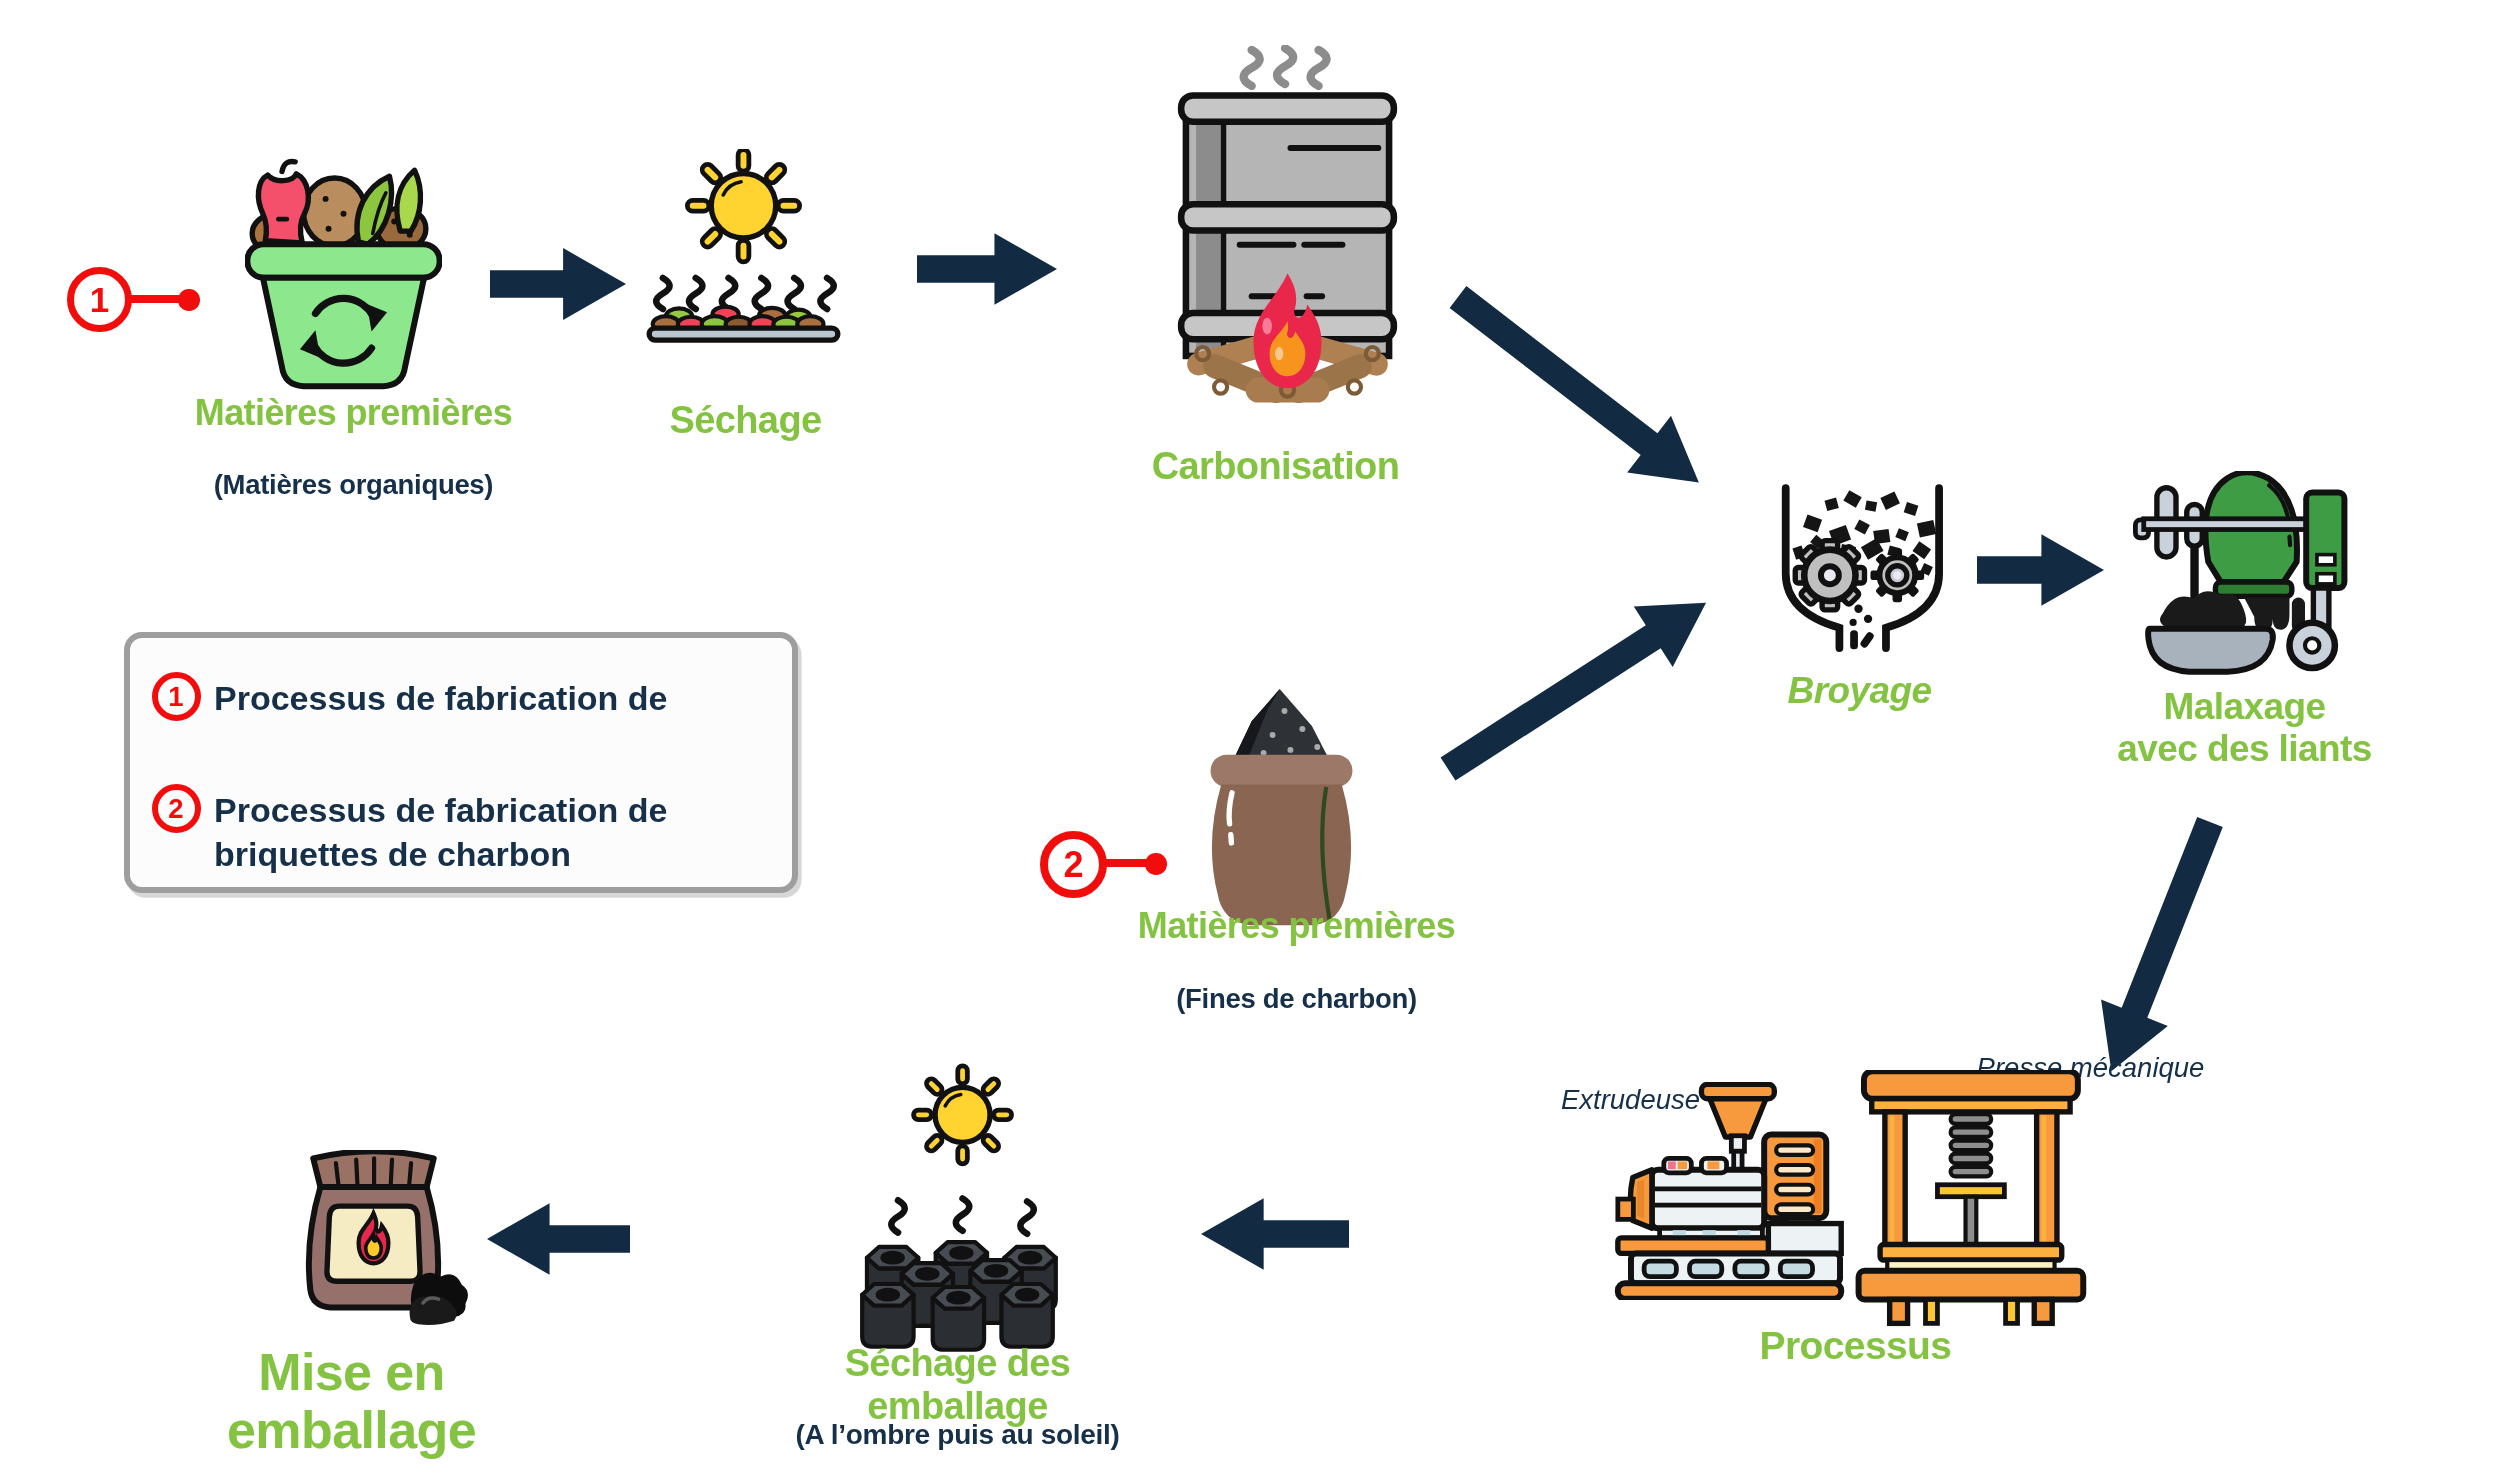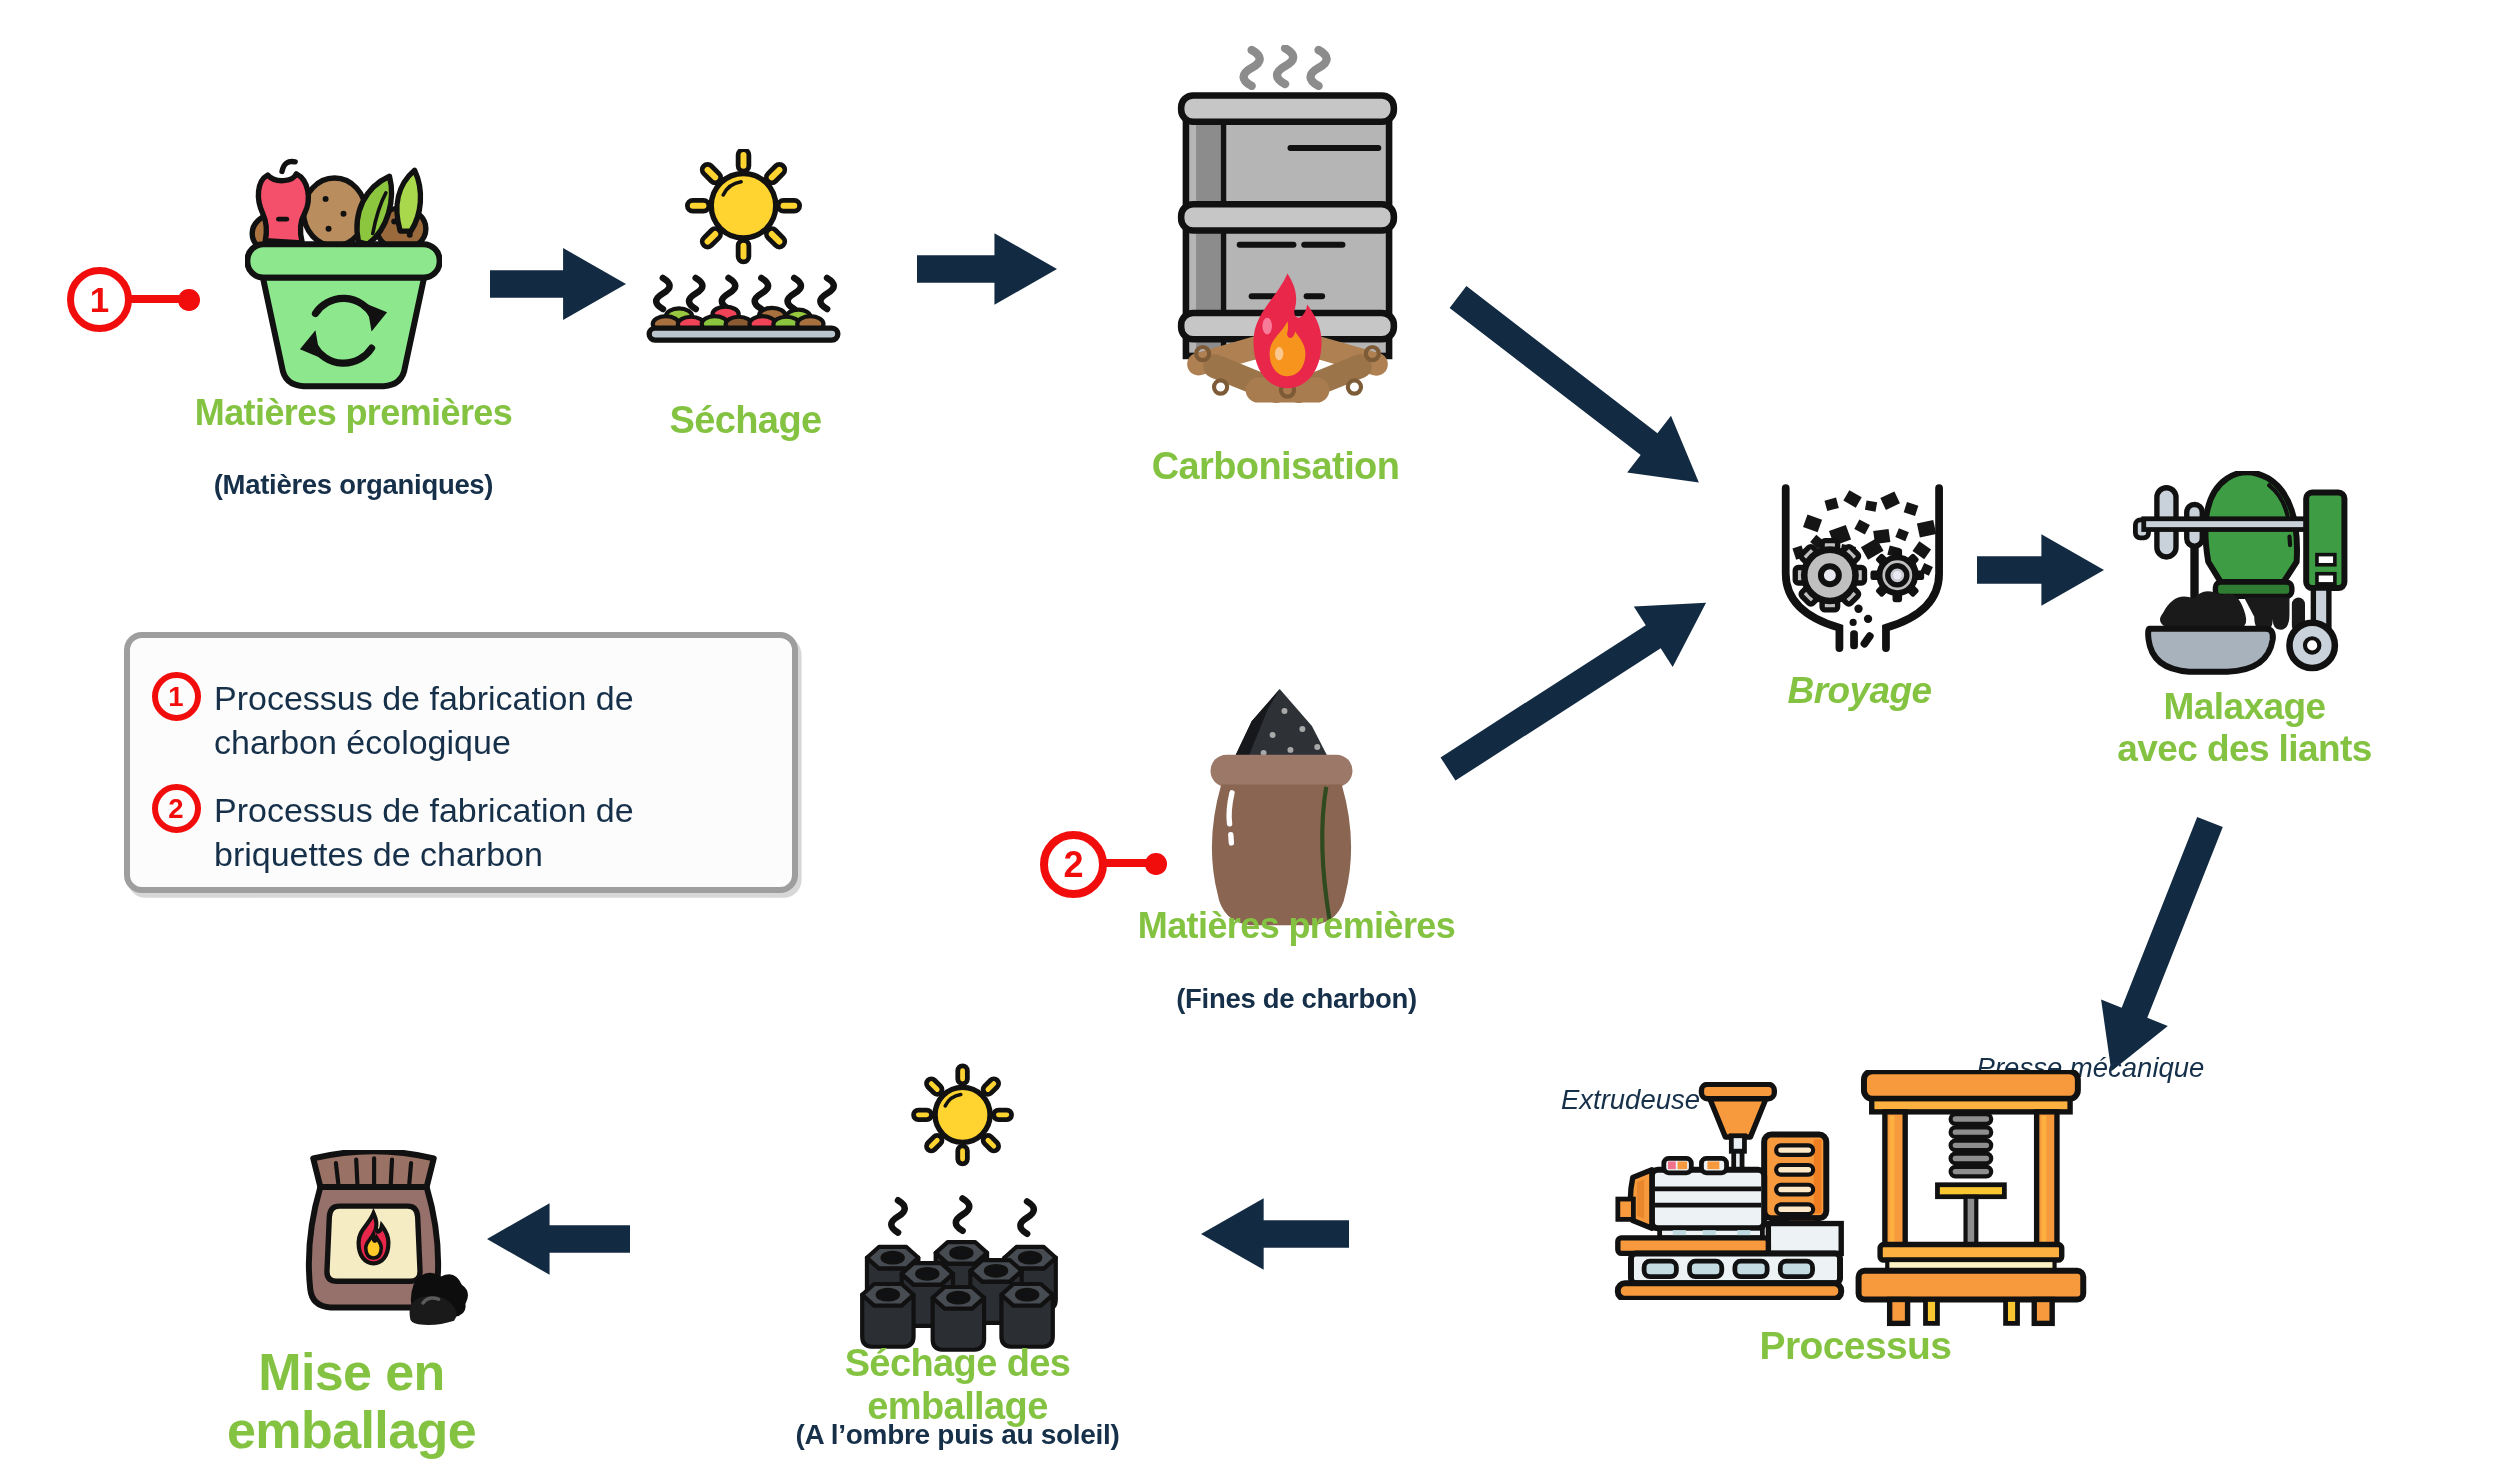--- a/index.html
+++ b/index.html
@@ -42,21 +42,21 @@
     background:#FCFCFC;border:6px solid #9E9E9E;border-radius:18px;
     box-shadow:3.6px 4.8px 0 rgba(140,140,140,0.35);
   }
   .legend-circle{
     position:absolute;width:49px;height:49px;border-radius:50%;
     border:6px solid var(--red);display:flex;align-items:center;justify-content:center;
     color:var(--red);font-weight:bold;font-size:27.5px;background:transparent;
   }
   .legend-text{
     position:absolute;color:var(--navy);font-size:34px;line-height:44px;
-    font-weight:400;letter-spacing:0px;white-space:nowrap;
+    font-weight:700;letter-spacing:0px;white-space:nowrap;
   }
 </style>
 </head>
 <body>
 
 <div class="marker-circle" style="left:67px;top:267px;width:65px;height:65px;font-size:35px;">
   <span>1</span>
 </div>
 <div class="marker-line" style="left:127px;top:295px;width:55px;height:7.8px;"></div>
 <div class="marker-dot" style="left:178px;top:289px;width:21.5px;height:21.5px;"></div>
@@ -284,21 +284,20 @@
 <svg class="arrow-svg" style="left:2210px;top:783px;transform:rotate(111.6deg);transform-origin:0 39px;" width="268" height="78" viewBox="0 0 448 130">
   <polygon points="0,42 343,42 343,5 448,65 343,125 343,88 0,88" fill="#132B42"></polygon>
 </svg>
 
 <div id="legend-box">
   <div class="legend-circle" style="left:21.5px;top:34px;">
     <span>1</span>
   </div>
   <div class="legend-text" style="left:84px;top:38px;">
     <div>Processus de fabrication de</div>
-    <div>charbon écologique</div>
   </div>
   <div class="legend-circle" style="left:21.5px;top:146px;">
     <span>2</span>
   </div>
   <div class="legend-text" style="left:84px;top:150px;">
     <div>Processus de fabrication de</div>
     <div>briquettes de charbon</div>
   </div>
 </div>
 

